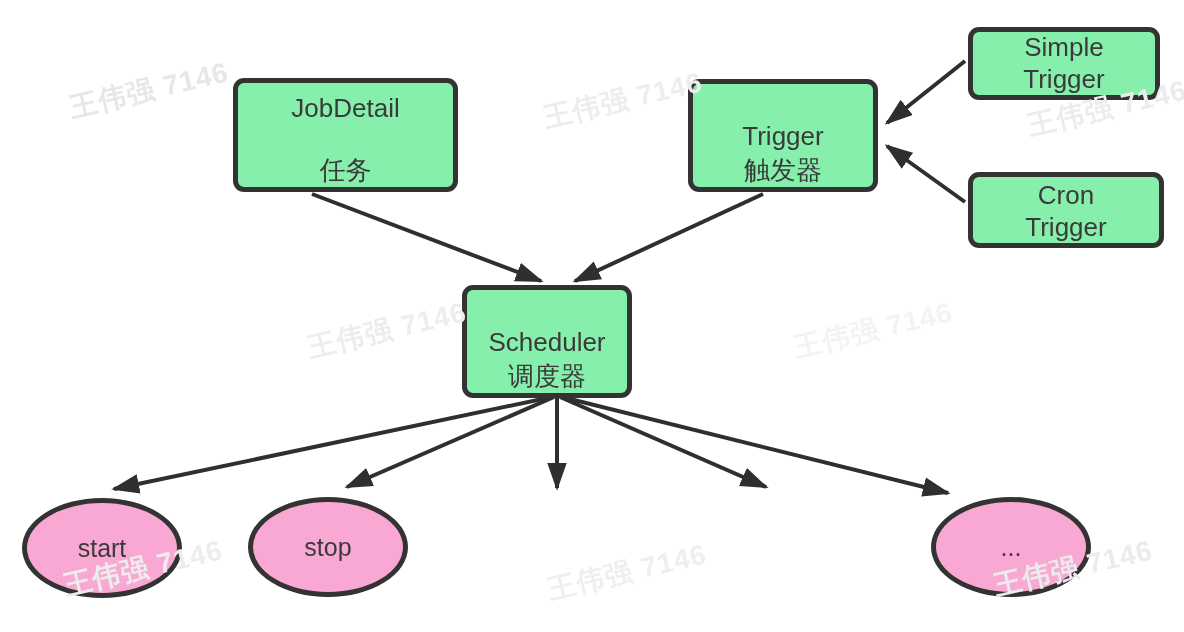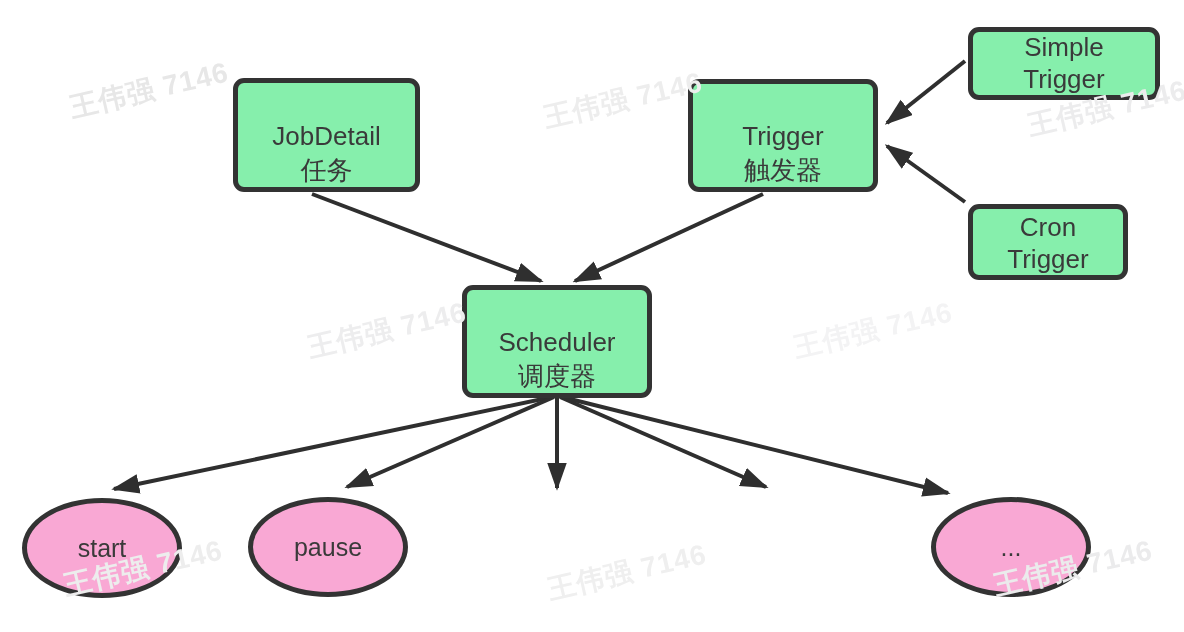--- a/index.html
+++ b/index.html
@@ -51,50 +51,50 @@
       <line x1="965" y1="61" x2="887" y2="123" marker-end="url(#arw)"></line>
       <line x1="965" y1="202" x2="887" y2="146" marker-end="url(#arw)"></line>
       <line x1="552" y1="397" x2="114" y2="489" marker-end="url(#arw)"></line>
       <line x1="554" y1="397" x2="347" y2="487" marker-end="url(#arw)"></line>
       <line x1="557" y1="397" x2="557" y2="488" marker-end="url(#arw)"></line>
       <line x1="560" y1="397" x2="766" y2="487" marker-end="url(#arw)"></line>
       <line x1="562" y1="397" x2="948" y2="493" marker-end="url(#arw)"></line>
     </g>
   </svg>
 
-  <div class="node" style="left:233px;top:78px;width:187px;height:114px;">
+  <div class="node" style="left:233px;top:78px;width:225px;height:114px;gap:28px;">
     <div>JobDetail</div>
     <div>任务</div>
   </div>
 
   <div class="node" style="left:688px;top:79px;width:190px;height:113px;">
     <div>Trigger</div>
     <div>触发器</div>
   </div>
 
   <div class="node" style="left:968px;top:27px;width:192px;height:73px;line-height:32px;">
     <div>Simple</div>
     <div>Trigger</div>
   </div>
 
-  <div class="node" style="left:968px;top:172px;width:160px;height:76px;line-height:32px;margin-top:32px;">
+  <div class="node" style="left:968px;top:172px;width:196px;height:76px;line-height:32px;">
     <div>Cron</div>
     <div>Trigger</div>
   </div>
 
-  <div class="node" style="left:462px;top:285px;width:190px;height:113px;">
+  <div class="node" style="left:462px;top:285px;width:170px;height:113px;">
     <div>Scheduler</div>
     <div>调度器</div>
   </div>
 
   <div class="ellipse" style="left:22px;top:498px;">
     <span>start</span>
   </div>
   <div class="ellipse" style="left:248px;top:497px;">
-    <span>pause</span>
+    <span>stop</span>
   </div>
   <div class="ellipse" style="left:931px;top:497px;">
     <span>...</span>
   </div>
 
   <span class="watermark" style="left:66px;top:90px;color:#e7e7e7;">王伟强 7146</span>
   <span class="watermark" style="left:540px;top:100px;color:#ededed;">王伟强 7146</span>
   <span class="watermark" style="left:1024px;top:108px;color:#ececed;">王伟强 7146</span>
   <span class="watermark" style="left:304px;top:330px;color:#ededee;">王伟强 7146</span>
   <span class="watermark" style="left:790px;top:330px;color:#f3f3f4;">王伟强 7146</span>

